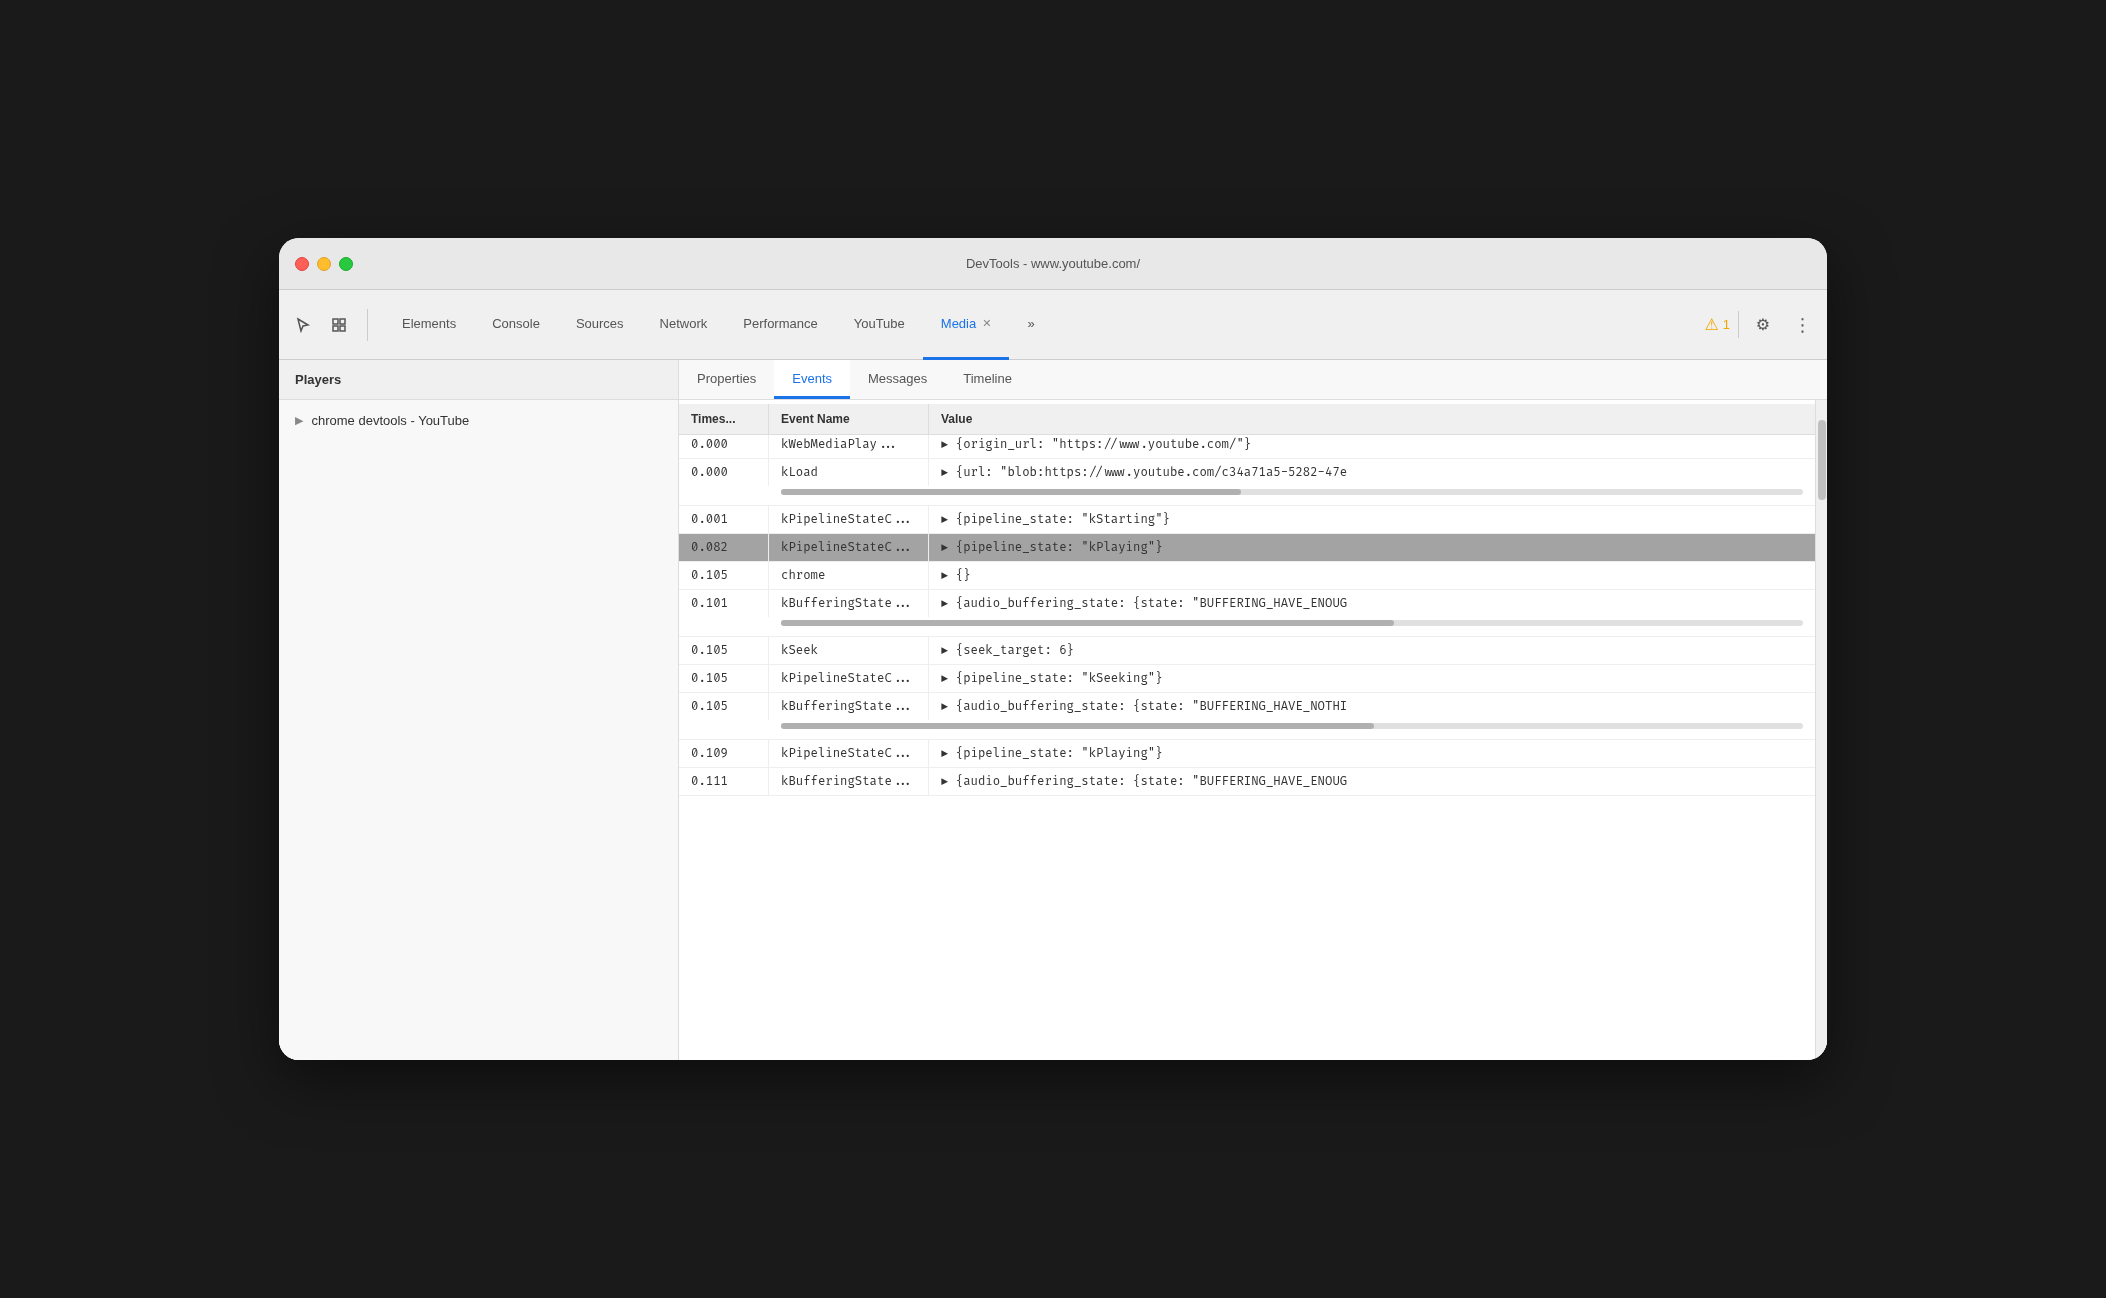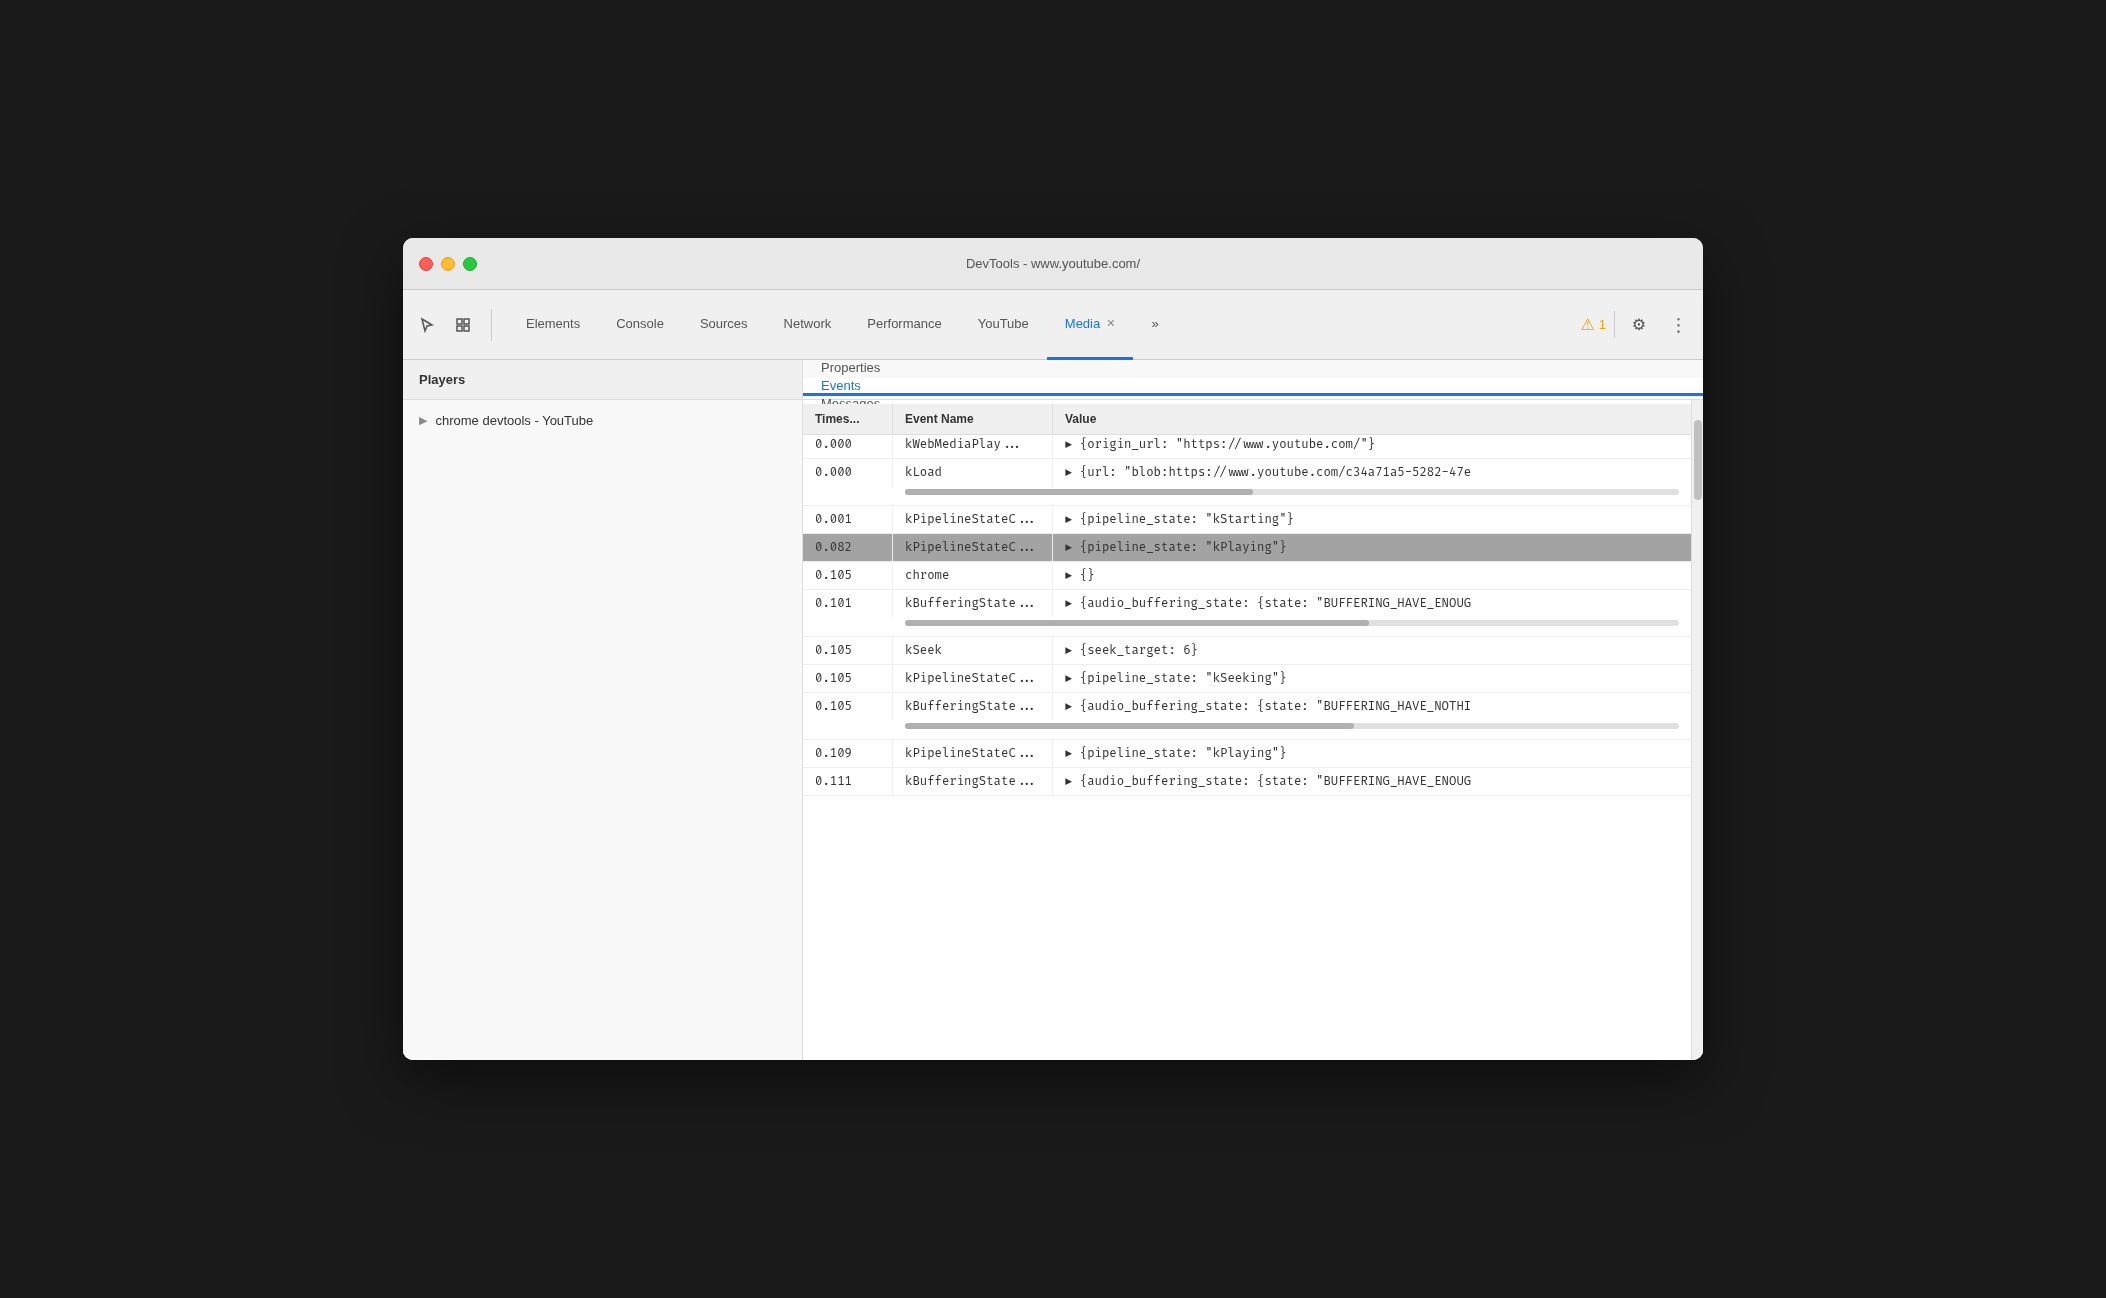--- a/index.html
+++ b/index.html
@@ -5,23 +5,23 @@
     * { box-sizing: border-box; margin: 0; padding: 0; }
     body {
       background: #1a1a1a;
       display: flex;
       justify-content: center;
       align-items: center;
       min-height: 100vh;
       font-family: -apple-system, BlinkMacSystemFont, 'Helvetica Neue', Arial, sans-serif;
     }
     .window {
-      width: 1300px;
+      width: 1548px;
       background: #f5f5f5;
-      border-radius: 10px;
+      border-radius: 20px;
       overflow: hidden;
       box-shadow: 0 20px 60px rgba(0,0,0,0.5);
     }
     
     .title-bar {
       background: #e8e8e8;
       height: 52px;
       display: flex;
       align-items: center;
       padding: 0 16px;
@@ -177,21 +177,20 @@
       overflow: hidden;
     }
     
     .sub-tabs {
       display: flex;
       border-bottom: 1px solid #ddd;
       background: #f8f8f8;
       height: 40px;
       align-items: stretch;
       flex-shrink: 0;
-      flex-direction: column;
     }
     .sub-tab {
       padding: 0 18px;
       font-size: 13px;
       color: #555;
       cursor: pointer;
       border-bottom: 3px solid transparent;
       display: flex;
       align-items: center;
       height: 100%;

